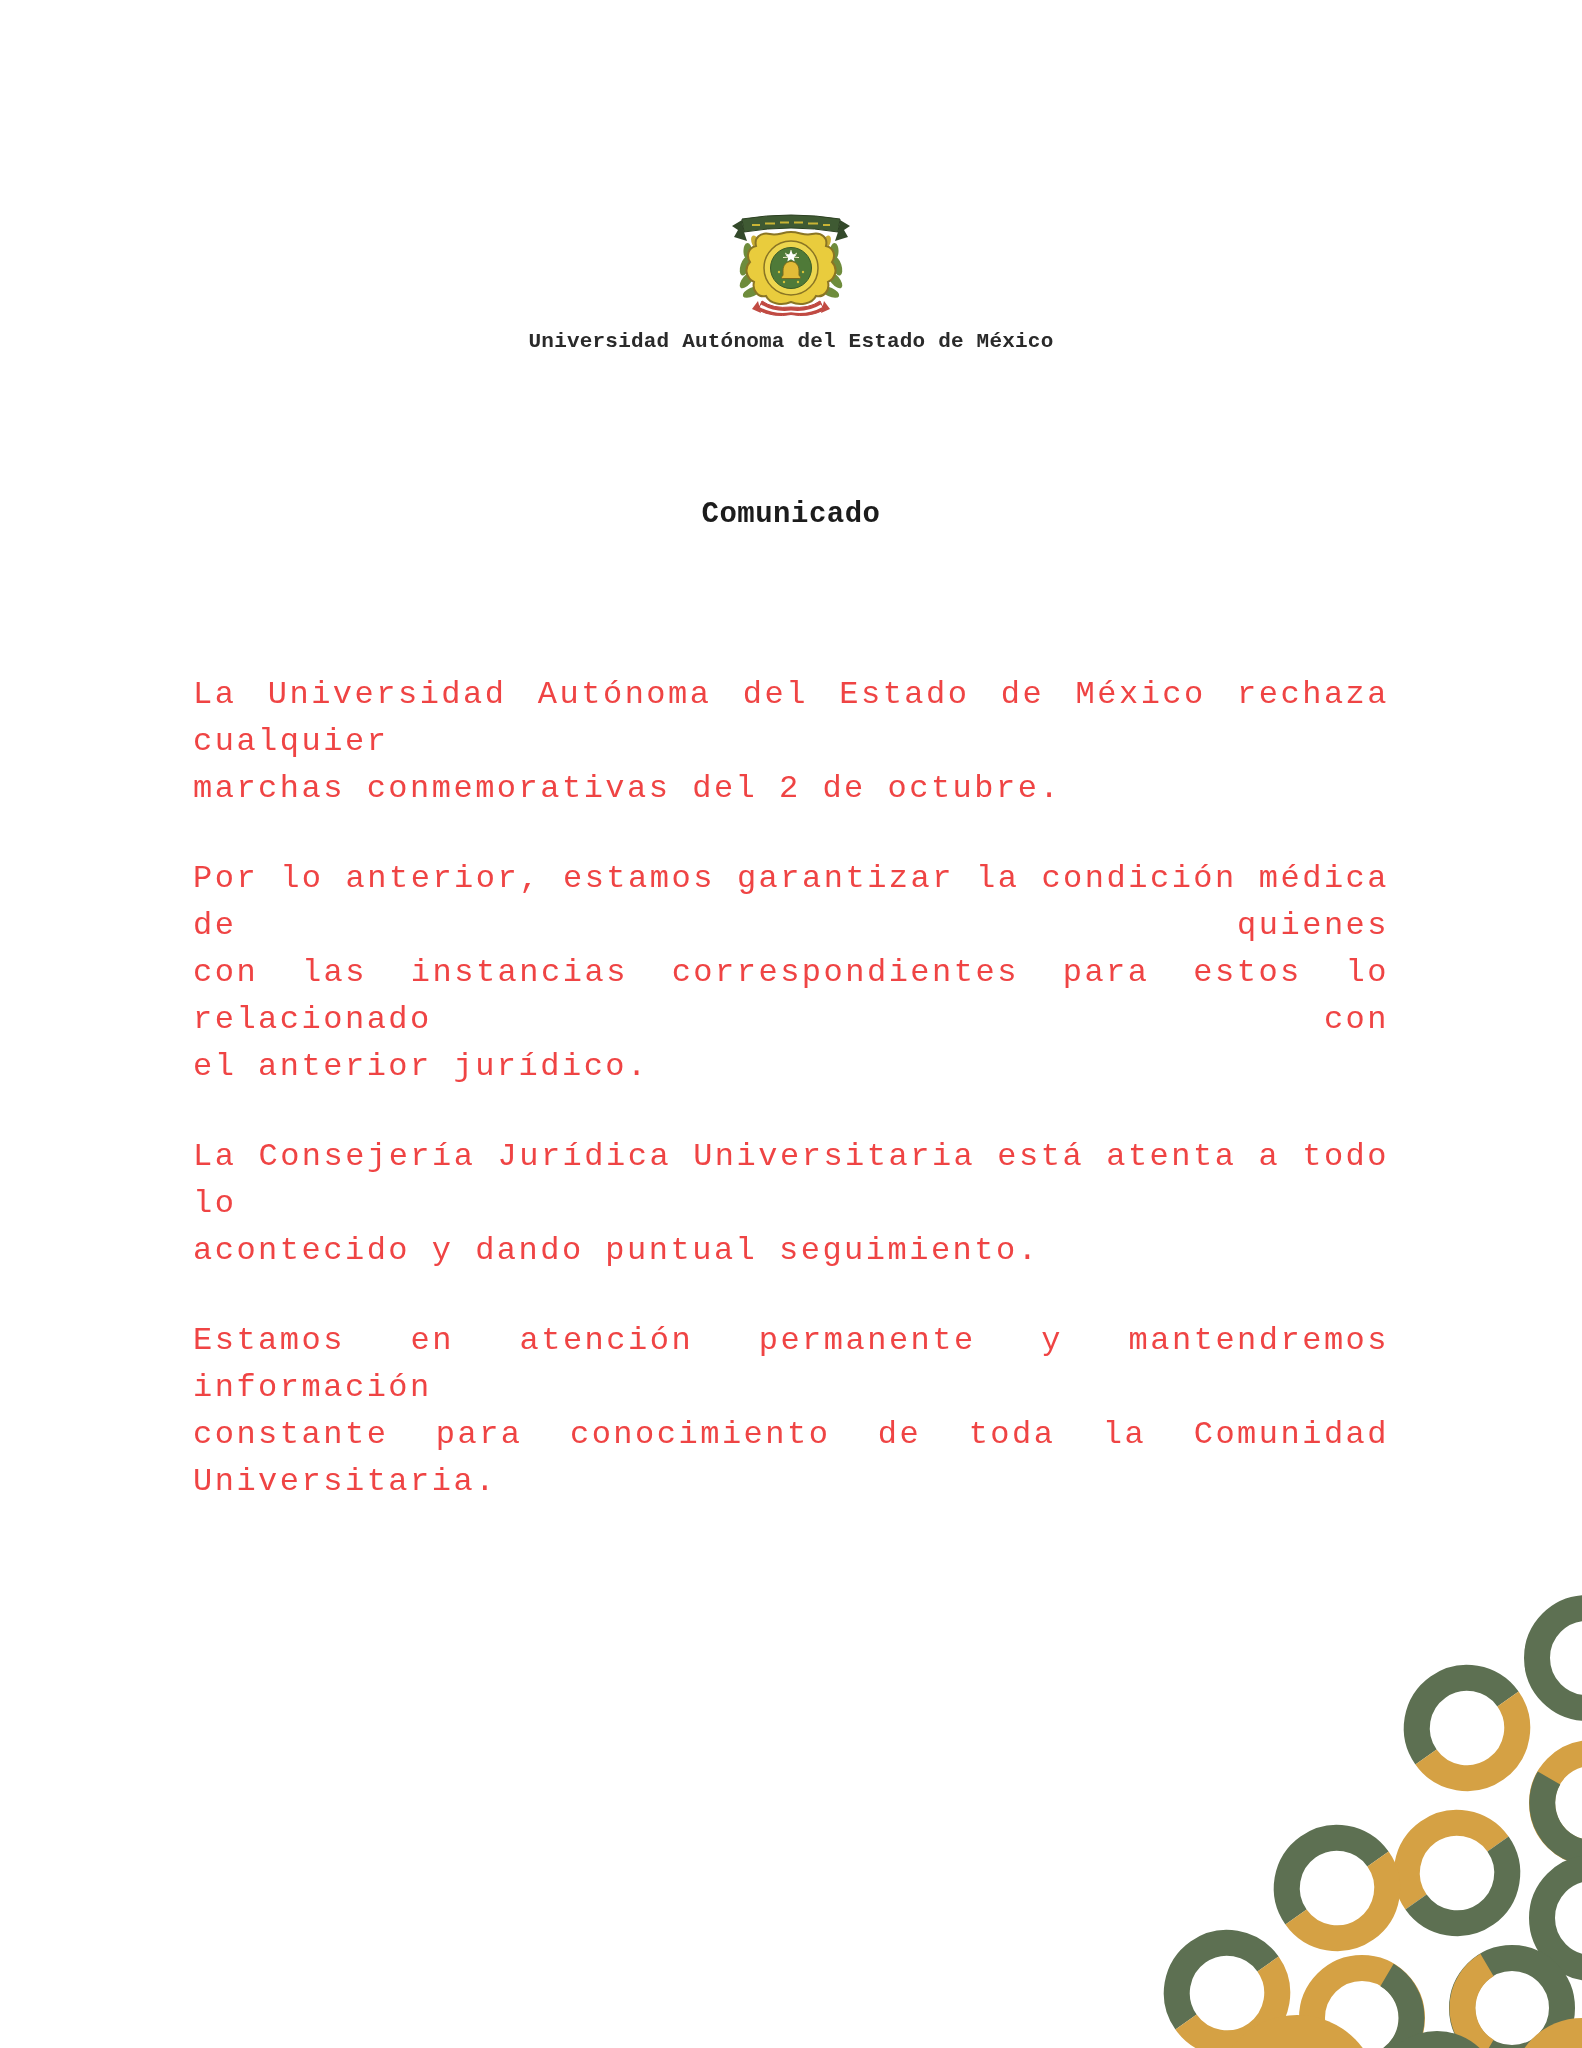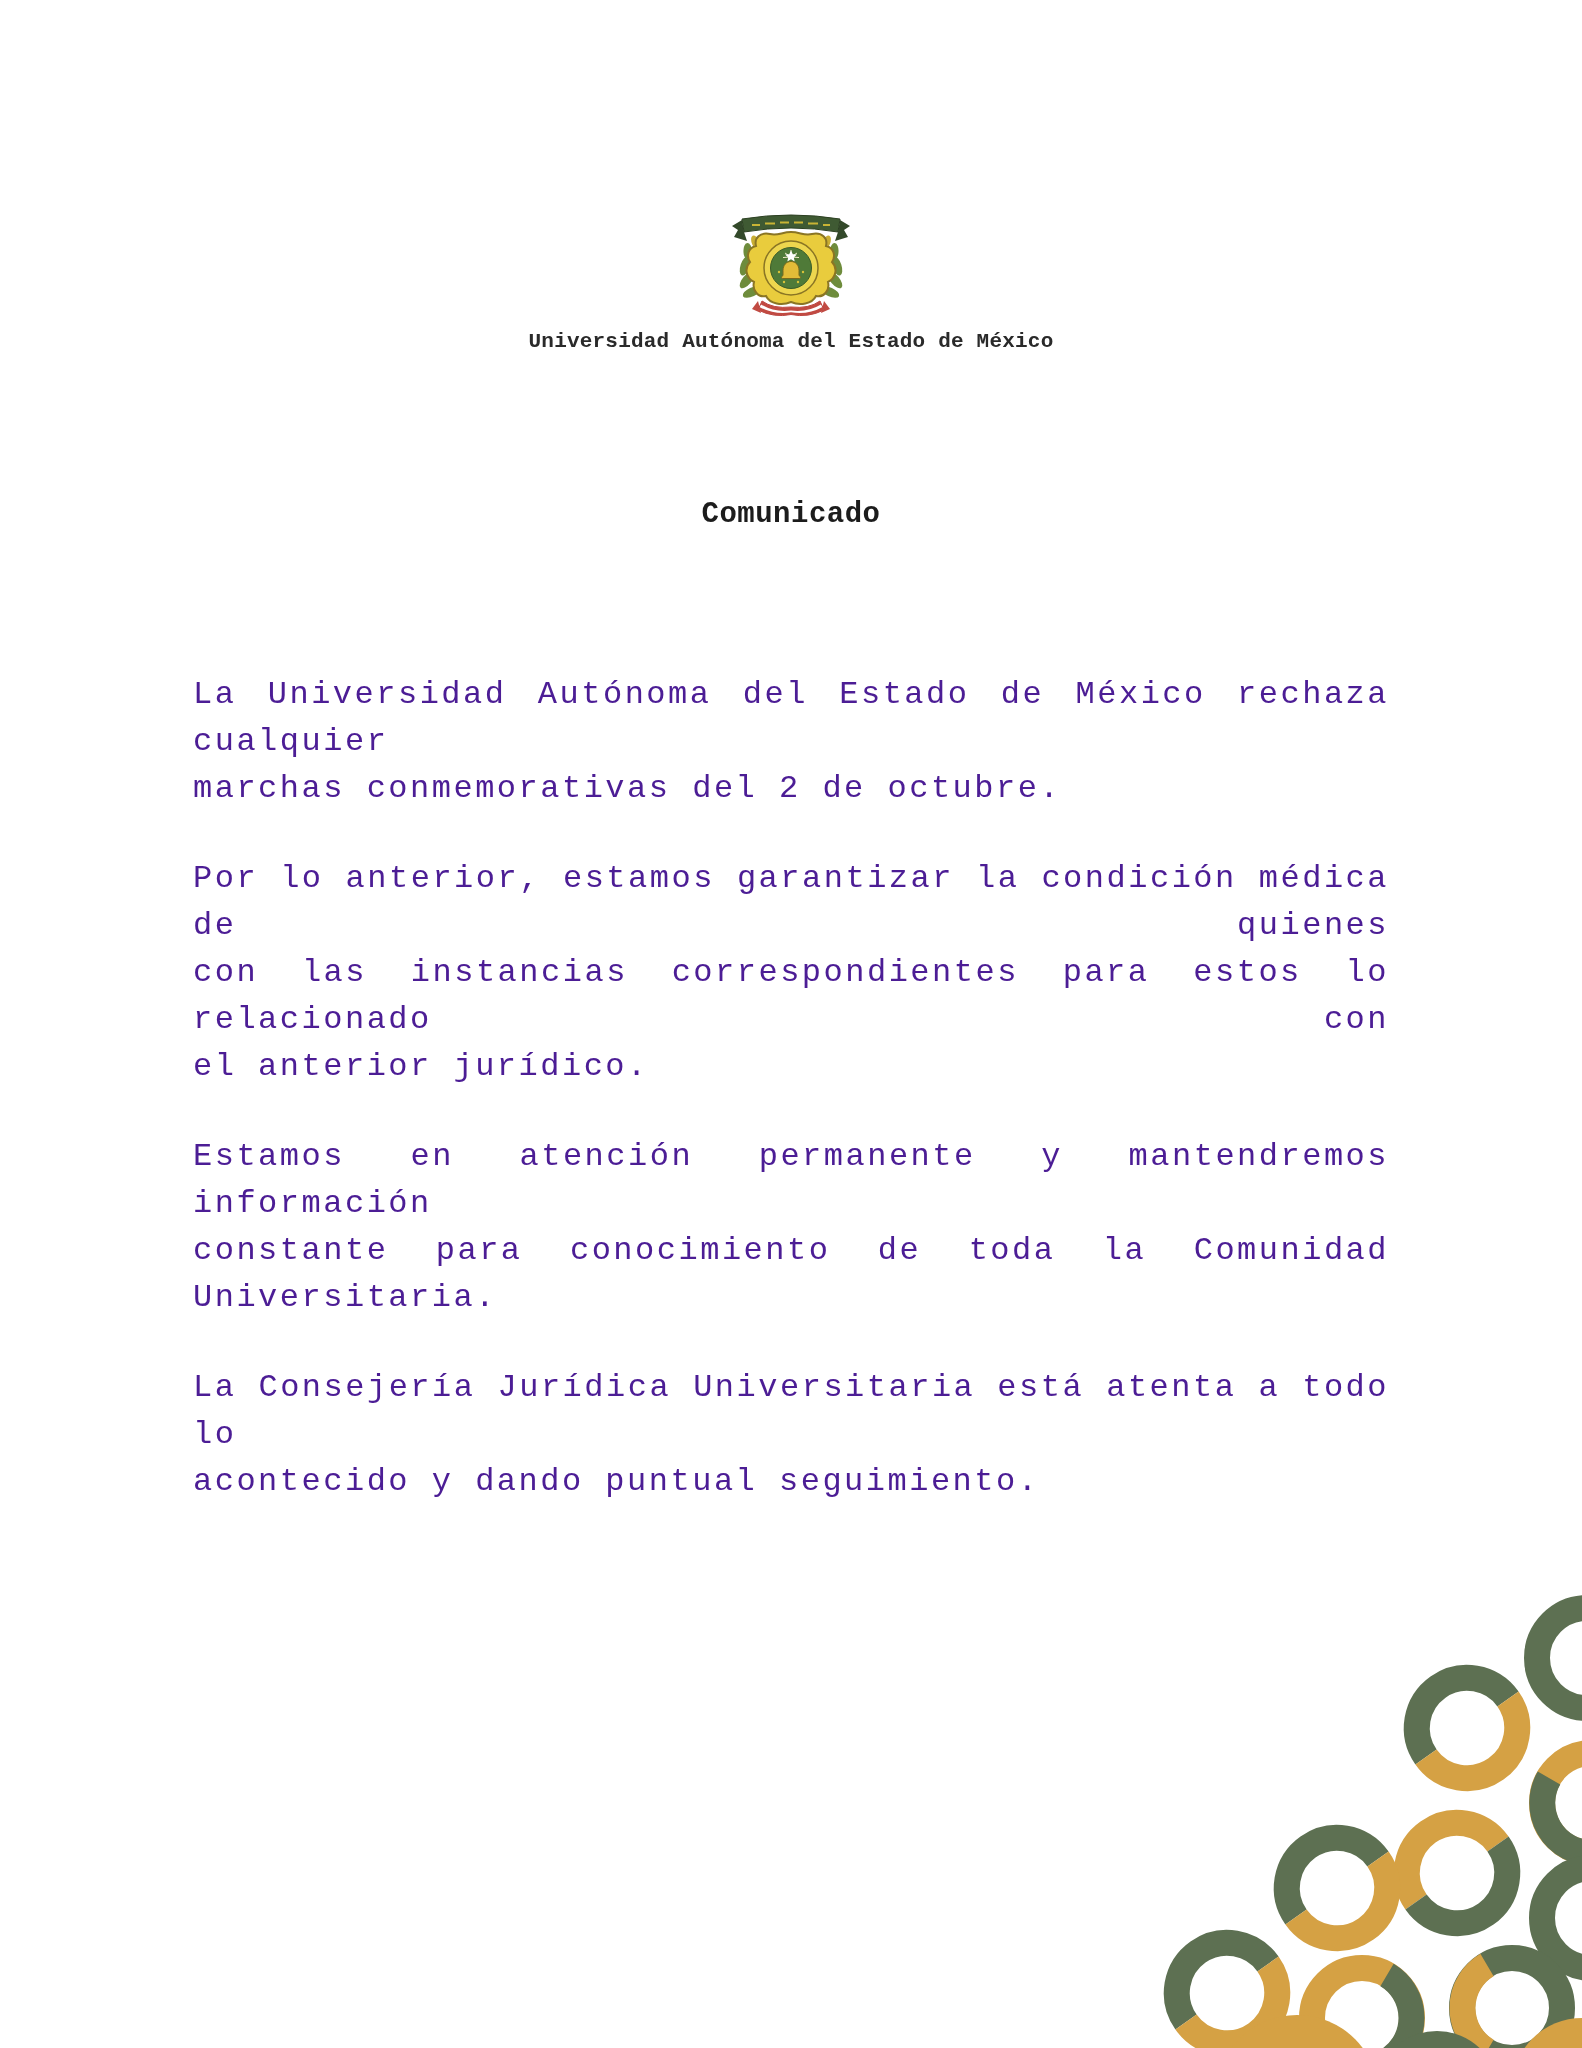--- a/index.html
+++ b/index.html
@@ -11,21 +11,21 @@
   .inst-name{
     position:absolute;top:330px;left:0;width:100%;text-align:center;
     font-size:21px;font-weight:bold;letter-spacing:0.2px;color:#2a2a2a;
   }
   .doc-title{
     position:absolute;top:498px;left:0;width:100%;text-align:center;
     font-size:29px;font-weight:bold;letter-spacing:0.5px;color:#1c1c1c;
   }
   .content{
     position:absolute;top:671px;left:193px;width:1196px;
-    font-size:32px;line-height:47px;letter-spacing:2.5px;color:#4c1d95;
+    font-size:32px;line-height:47px;letter-spacing:2.5px;color:#ef4444;
   }
   .content p{margin:0 0 43px 0;padding:0;}
   .pline{display:block;text-align:justify;text-align-last:justify;white-space:normal;}
   .pline.last{text-align-last:left;}
   .corner-decoration{position:absolute;right:0;bottom:0;width:450px;height:460px;}
 </style>
 </head>
 <body>
 
 <div class="page">
@@ -89,26 +89,26 @@
     <p>
         <span class="pline">La Universidad Autónoma del Estado de México rechaza cualquier</span>
         <span class="pline last">marchas conmemorativas del 2 de octubre.</span>
       </p>
     <p>
         <span class="pline">Por lo anterior, estamos garantizar la condición médica de quienes</span>
         <span class="pline">con las instancias correspondientes para estos lo relacionado con</span>
         <span class="pline last">el anterior jurídico.</span>
       </p>
     <p>
+        <span class="pline">La Consejería Jurídica Universitaria está atenta a todo lo</span>
+        <span class="pline last">acontecido y dando puntual seguimiento.</span>
+      </p>
+    <p>
         <span class="pline">Estamos en atención permanente y mantendremos información</span>
         <span class="pline last">constante para conocimiento de toda la Comunidad Universitaria.</span>
-      </p>
-    <p>
-        <span class="pline">La Consejería Jurídica Universitaria está atenta a todo lo</span>
-        <span class="pline last">acontecido y dando puntual seguimiento.</span>
       </p>
   </div>
 
   <svg class="corner-decoration" viewBox="0 0 450 460" aria-hidden="true">
     <g fill="none" stroke-width="26" stroke-linecap="butt">
 
       <circle cx="455" cy="70" r="50" stroke="#5d7052"></circle>
 
       <path d="M294,169 A50,50 0 0 1 376,111" stroke="#5d7052"></path>
       <path d="M376,111 A50,50 0 0 1 294,169" stroke="#d5a144"></path>

